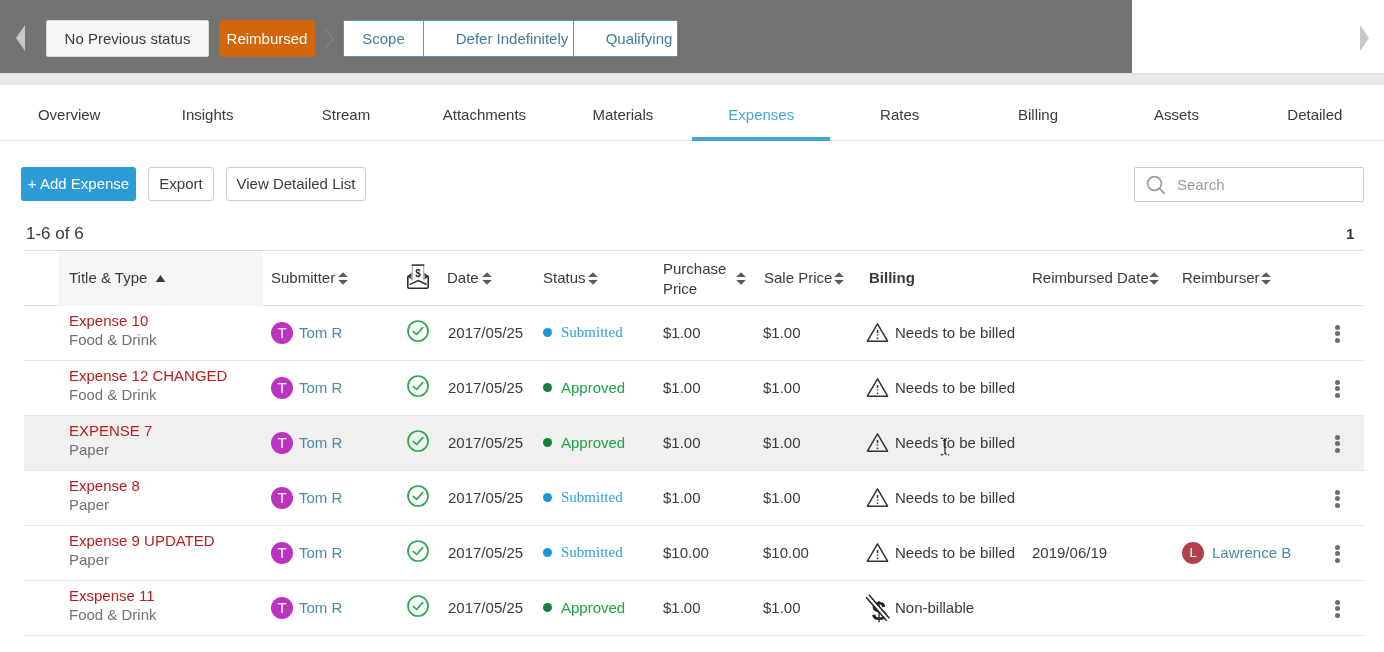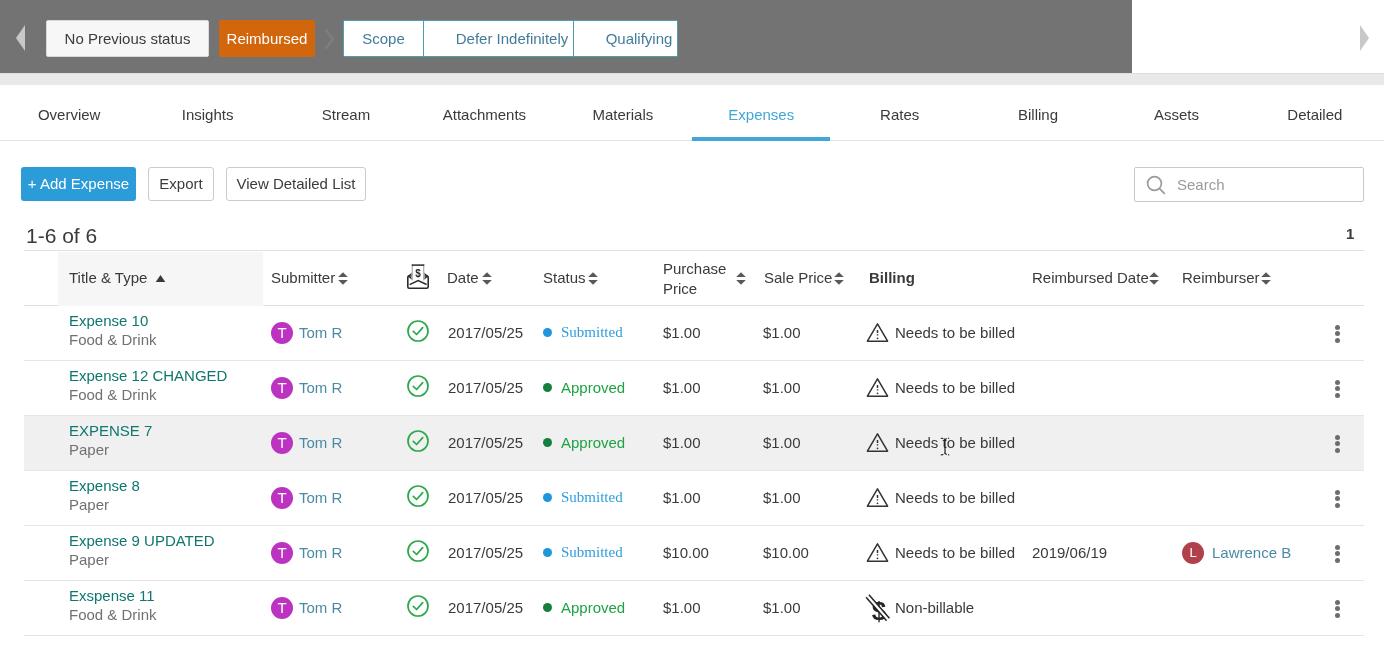--- a/index.html
+++ b/index.html
@@ -26,31 +26,31 @@
 .tab { flex:1; text-align:center; line-height:58px; font-size:15px; color:#3a3a3a; position:relative; }
 .tab.active { color:#42a6d9; }
 .tab.active::after { content:""; position:absolute; left:0; right:0; bottom:-1px; height:4px; background:#42a6d9; }
 
 
 #btn-add { position:absolute; left:21px; top:167px; width:115px; height:34px; background:#2b9cd8; border-radius:3px; color:#fff; font-size:15px; line-height:34px; text-align:center; }
 #btn-export { position:absolute; left:148px; top:167px; width:66px; height:34px; background:#fff; border:1px solid #ccc; border-radius:3px; color:#3c3c3c; font-size:15px; line-height:32px; text-align:center; }
 #btn-view { position:absolute; left:226px; top:167px; width:140px; height:34px; background:#fff; border:1px solid #ccc; border-radius:3px; color:#3c3c3c; font-size:15px; line-height:32px; text-align:center; }
 #search { position:absolute; left:1134px; top:167px; width:230px; height:35px; background:#fff; border:1px solid #c9c9c9; border-radius:2px; }
 #search .ph { position:absolute; left:42px; top:8px; color:#9b9b9b; font-size:15px; }
-#count { position:absolute; left:26px; top:224px; font-size:21px; color:#3a3a3a; }
+#count { position:absolute; left:26px; top:224px; font-size:17px; color:#3a3a3a; }
 #pg1 { position:absolute; left:1346px; top:225px; font-size:15px; font-weight:bold; color:#3a3a3a; }
 
 
 #table { position:absolute; left:24px; top:250px; width:1340px; }
 #thead { position:relative; height:56px; border-top:1px solid #e0e0e0; border-bottom:1px solid #e0e0e0; font-size:15px; color:#3a3a3a; }
 #th-title { position:absolute; left:34px; top:1px; width:205px; height:54px; background:#f6f6f6; }
 .row { position:relative; height:55px; border-bottom:1px solid #e5e5e5; font-size:15px; }
 .row.hover { background:#f0f0f0; }
 .cell { position:absolute; white-space:nowrap; }
-.title { color:#0f766e; }
+.title { color:#b91c1c; }
 .sub { color:#717171; font-size:15px; }
 .name { color:#4b8aa5; }
 .dark { color:#3a3a3a; }
 .avatar { position:absolute; width:22px; height:22px; border-radius:50%; color:#fff; font-size:15px; text-align:center; line-height:22px; }
 .av-t { background:#bb33c0; }
 .av-l { background:#b1404d; font-size:13px; }
 .dot { position:absolute; width:9px; height:9px; border-radius:50%; }
 .st-sub { color:#2f9ddb;font-family:Liberation Serif, serif; }
 .st-app { color:#1ea343; }
 .kebab { position:absolute; left:1311px; top:19px; width:5px; }

